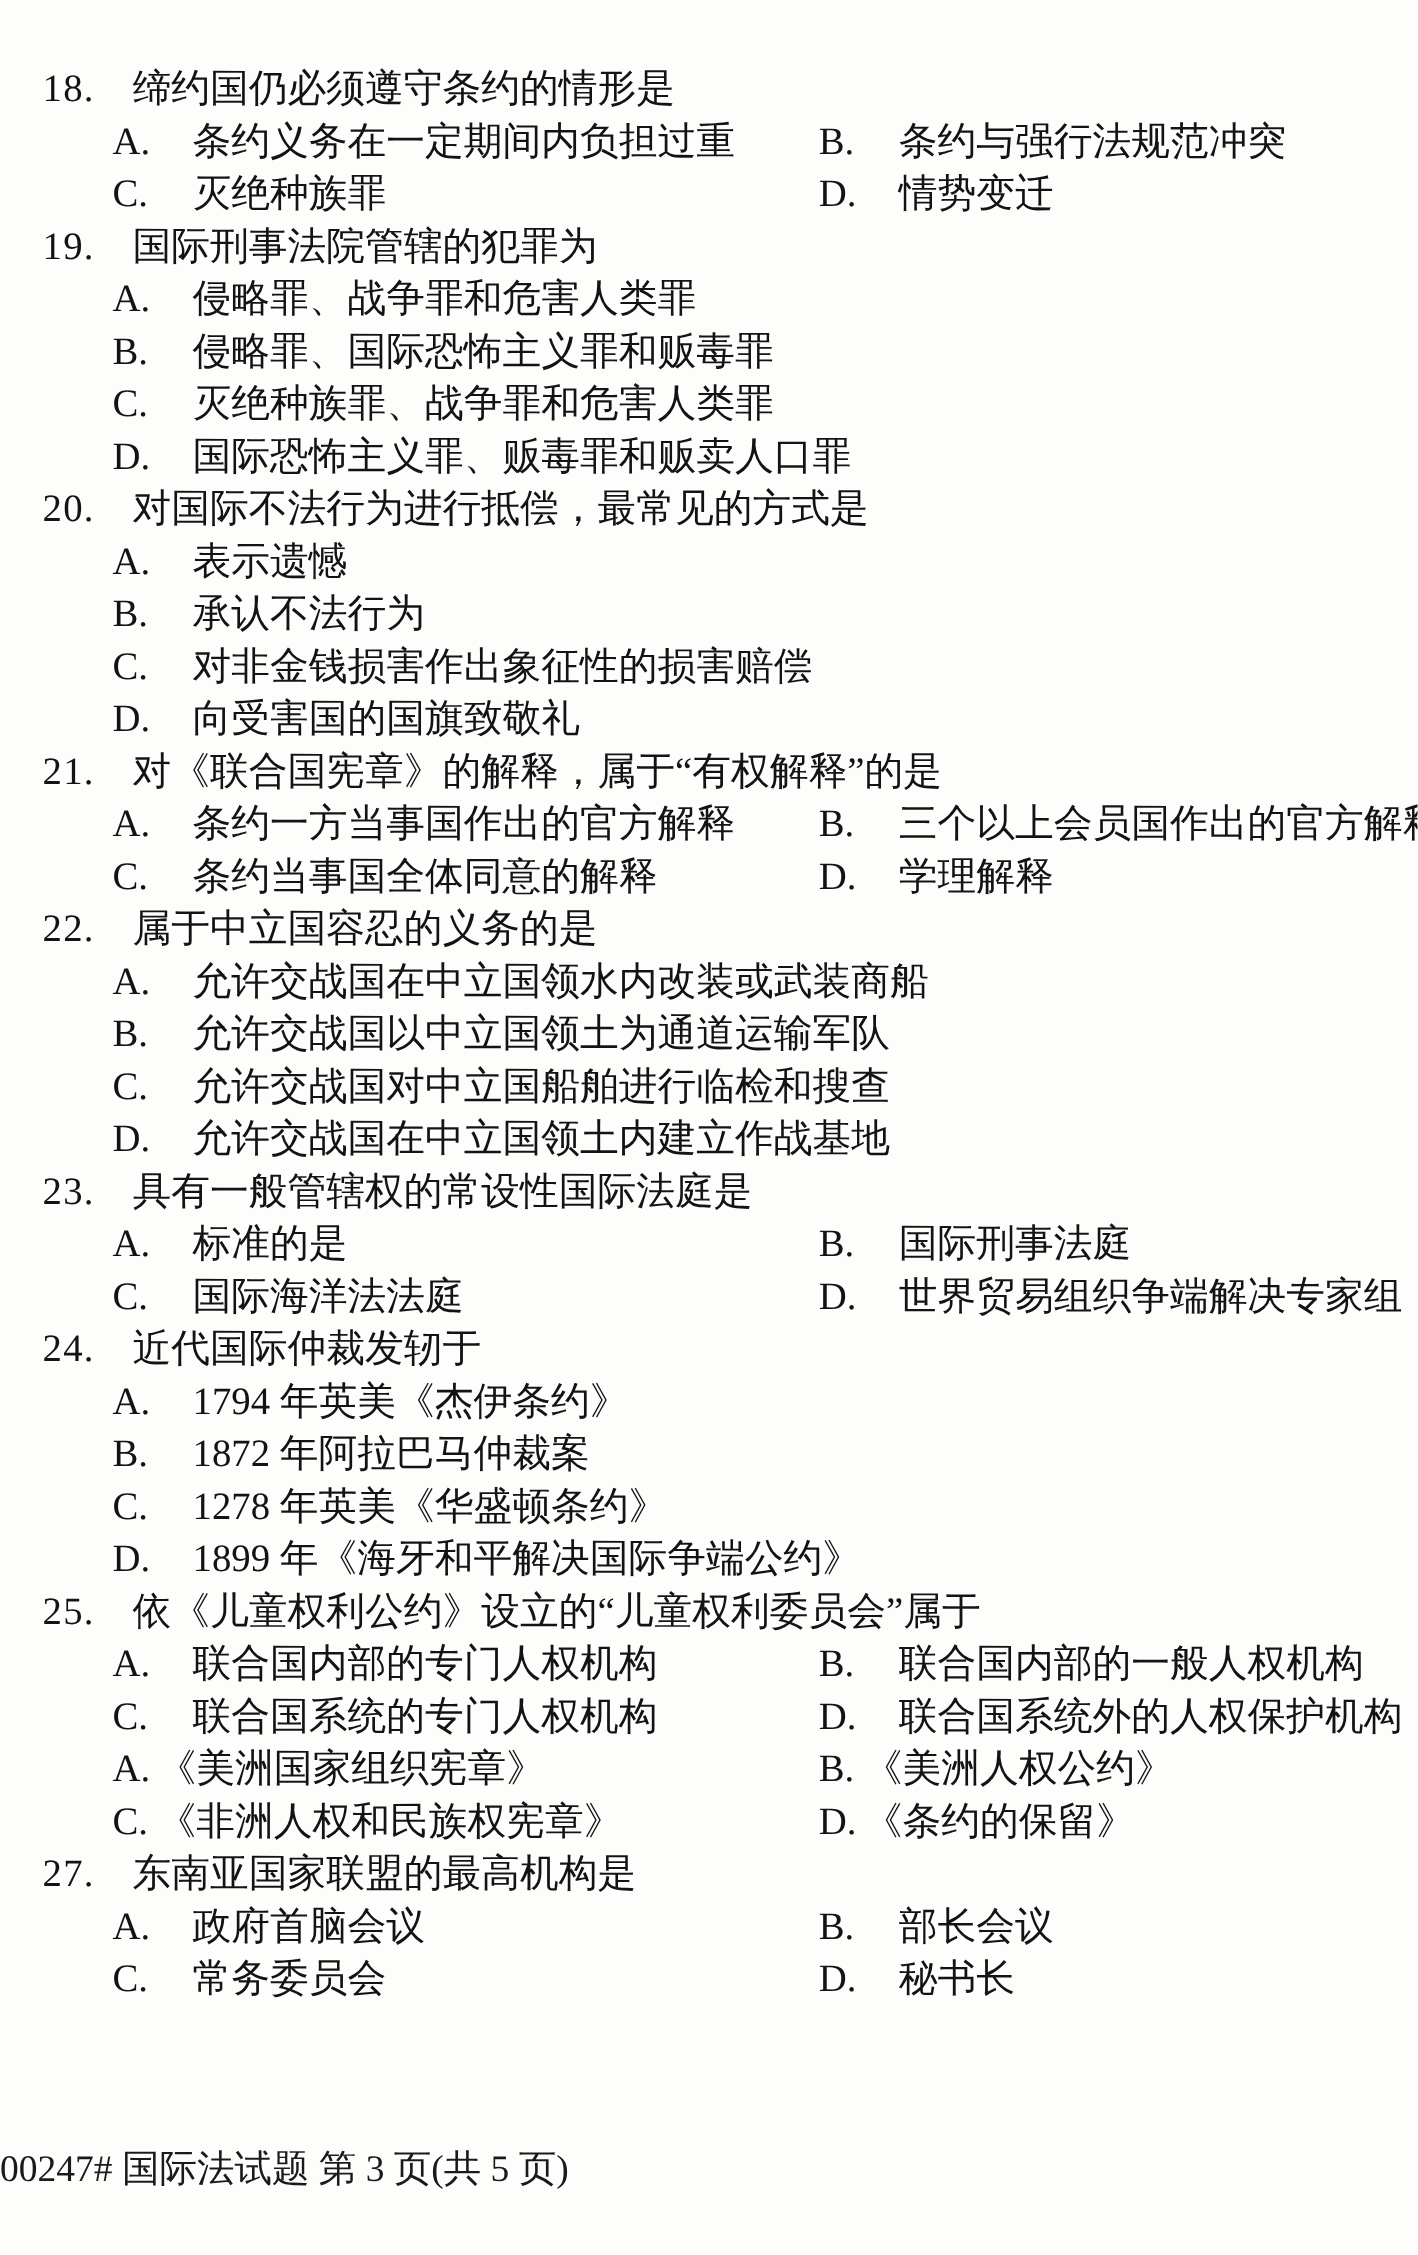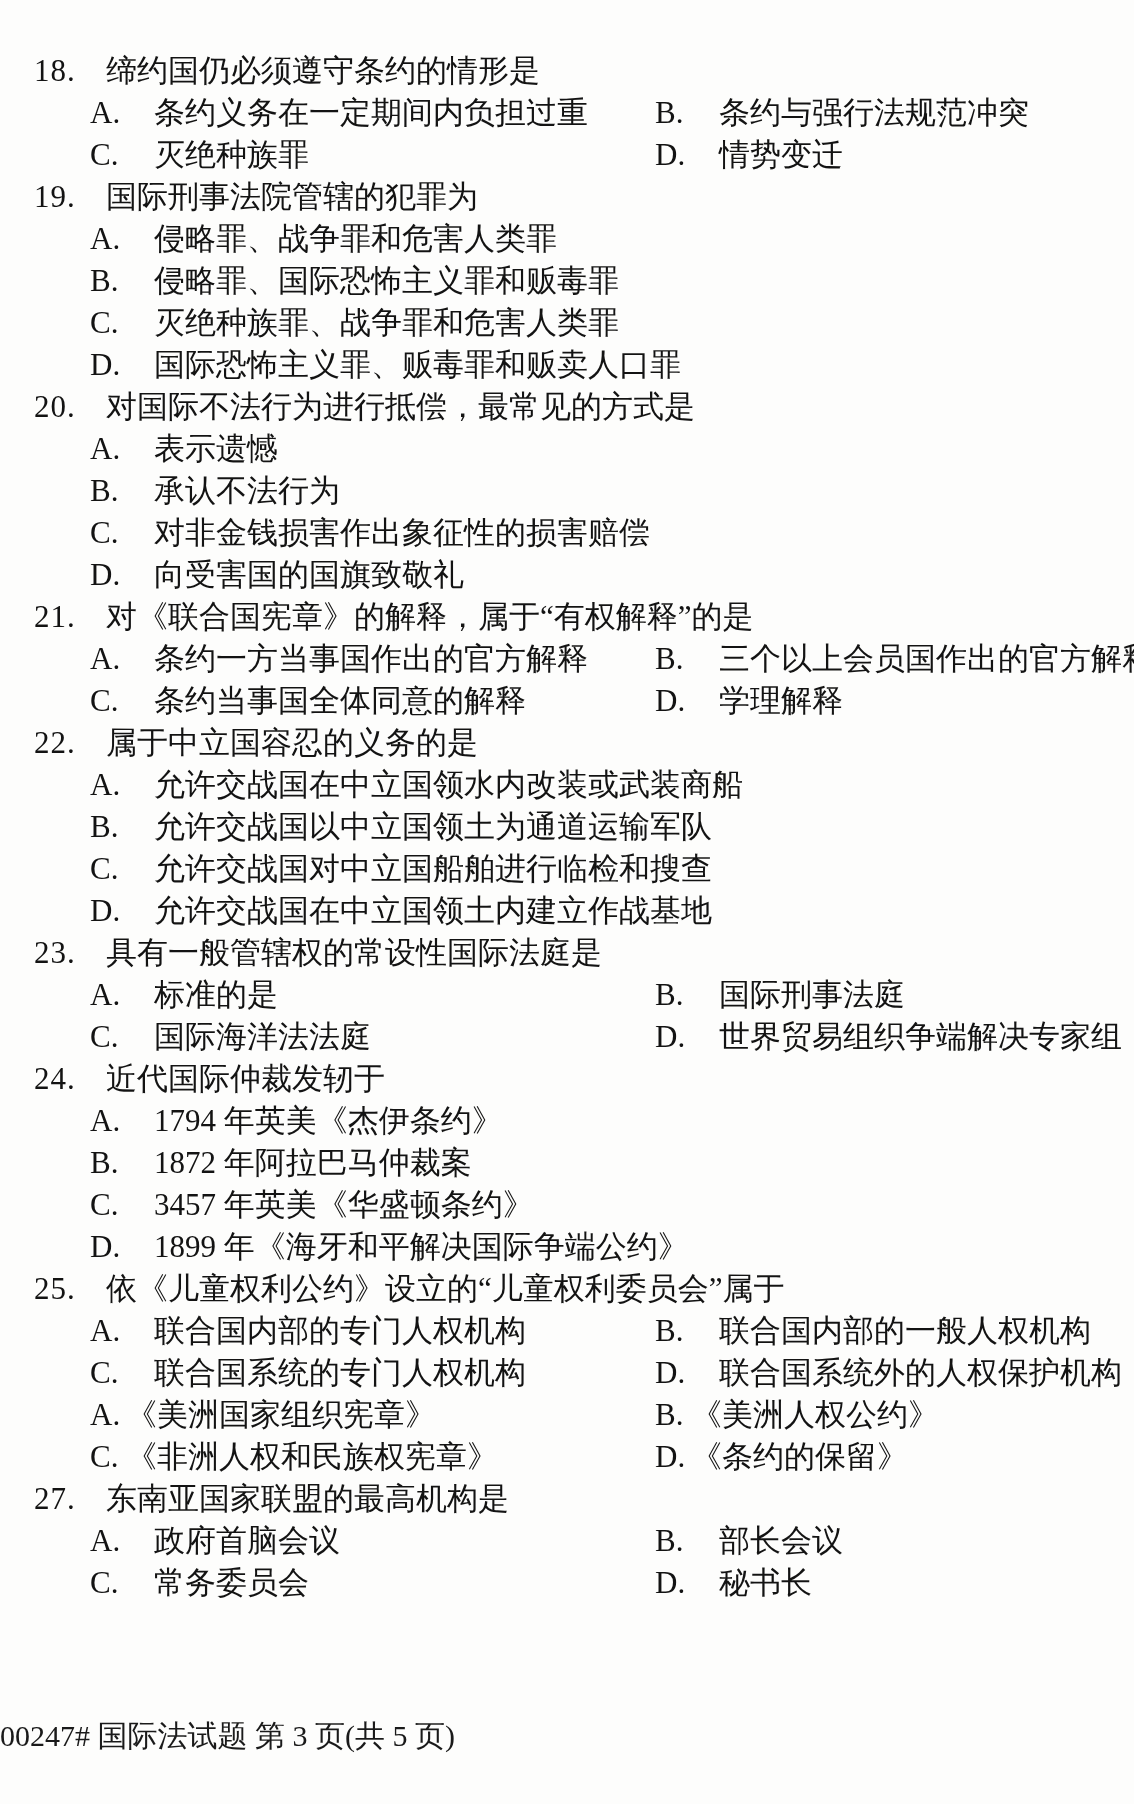--- a/index.html
+++ b/index.html
@@ -200,21 +200,21 @@
           <div class="opt">
             <span class="opt-label">A.</span>
             <span class="opt-text">1794 年英美《杰伊条约》</span>
           </div>
           <div class="opt">
             <span class="opt-label">B.</span>
             <span class="opt-text">1872 年阿拉巴马仲裁案</span>
           </div>
           <div class="opt">
             <span class="opt-label">C.</span>
-            <span class="opt-text">3457 年英美《华盛顿条约》</span>
+            <span class="opt-text">1278 年英美《华盛顿条约》</span>
           </div>
           <div class="opt">
             <span class="opt-label">D.</span>
             <span class="opt-text">1899 年《海牙和平解决国际争端公约》</span>
           </div>
         </div>
       </div>
       <div class="question">
         <div class="q-head">
           <span class="q-num">25.</span>

